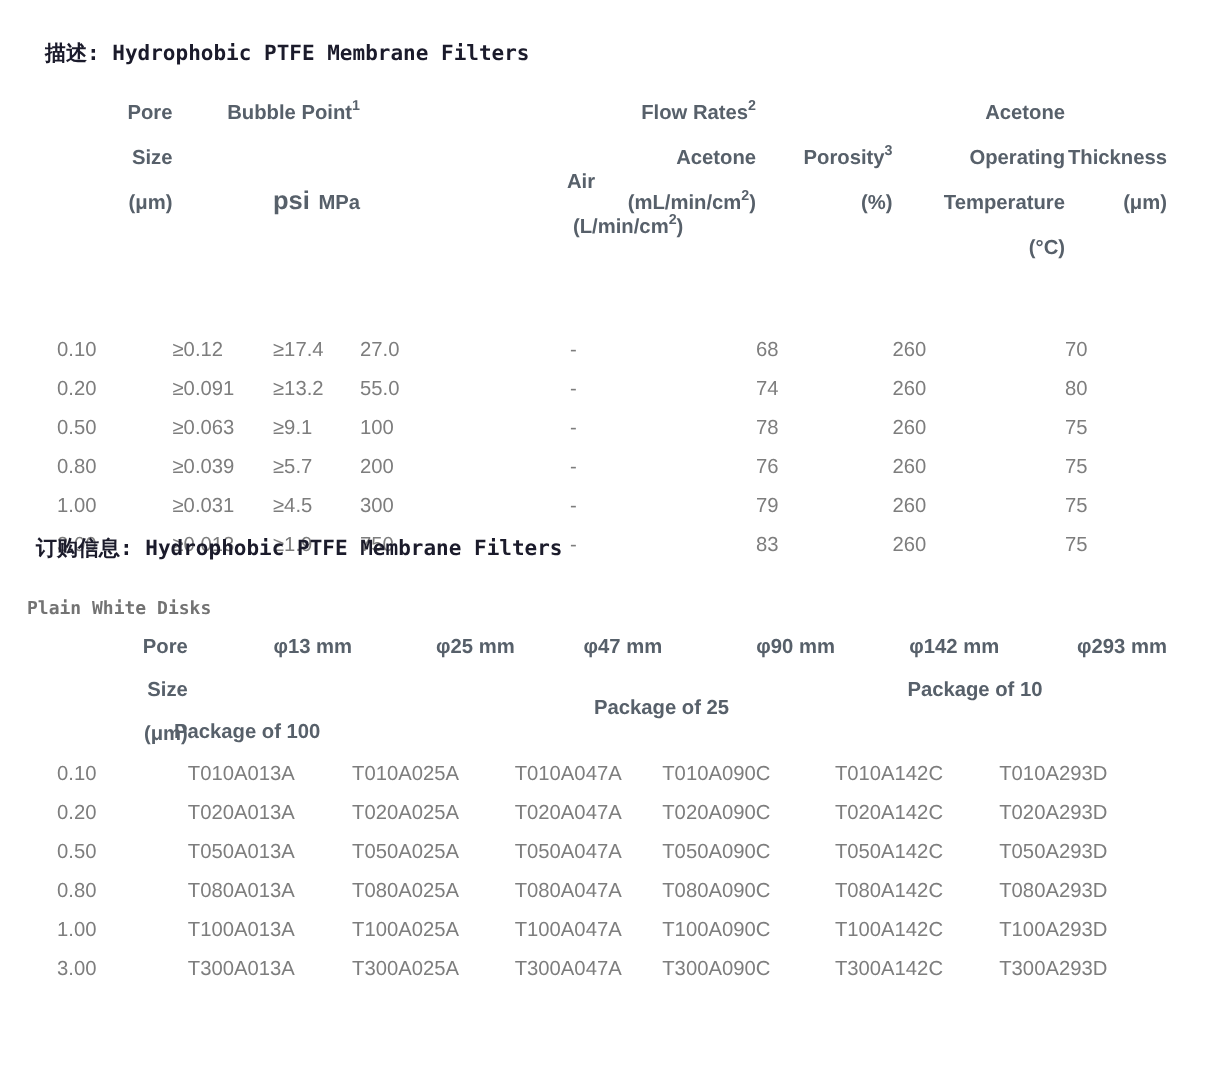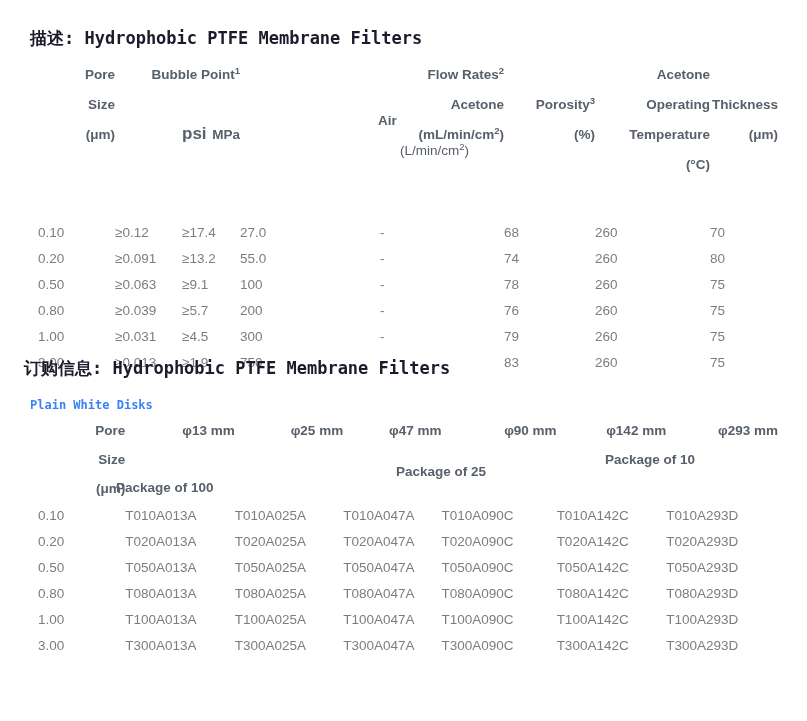--- a/index.html
+++ b/index.html
@@ -14,37 +14,37 @@
     font-family: "Liberation Sans", sans-serif;
     overflow: hidden;
     -webkit-font-smoothing: antialiased;
   }
 
   
   .sec-title {
     position: absolute;
     font-family: "DejaVu Sans Mono", "Liberation Mono", monospace;
     font-weight: bold;
-    font-size: 17px;
+    font-size: 14px;
     color: #1b1b2b;
     white-space: pre;
     letter-spacing: 0px;
   }
   .sec-title .cjk {
     font-family: "DejaVu Sans", sans-serif;
     font-weight: bold;
   }
   #desc-title { left: 30px; top: 27px; }
   #order-title { left: 24px; top: 357px; }
   #subsec-plain-white-disks {
-    left: 30px; top: 398px;
+    left: 18px; top: 398px;
     font-family: "DejaVu Sans Mono", "Liberation Mono", monospace;
     font-weight: bold;
     font-size: 12px;
-    color: #3b82f6;
+    color: #737373;
     position: absolute;
     white-space: pre;
   }
 
   
   table.spec {
     position: absolute;
     border-collapse: collapse;
     table-layout: fixed;
   }
@@ -230,21 +230,21 @@
         <td>-</td>
         <td>83</td>
         <td>260</td>
         <td>75</td>
       </tr>
     </tbody>
 </table>
 
 <div style="position:absolute;left:182px;top:124px;font-weight:bold;font-size:17px;color:#57606a;">psi</div>
 <div style="position:absolute;left:378px;top:113px;font-weight:bold;font-size:13.5px;color:#57606a;">Air</div>
-<div style="position:absolute;left:396px;top:143px;font-weight:normal;font-size:13.5px;color:#57606a;"><span style="padding-left:4px;">(L/min/cm</span><sup>2</sup><span>)</span></div>
+<div style="position:absolute;left:378px;top:143px;font-weight:bold;font-size:13.5px;color:#57606a;"><span style="padding-left:4px;">(L/min/cm</span><sup>2</sup><span>)</span></div>
 
 <div class="sec-title" id="order-title"><span class="cjk">订购信息</span><span>: Hydrophobic PTFE Membrane Filters</span></div>
 
 <div id="subsec-plain-white-disks">Plain White Disks</div>
 
 <table class="spec" id="table-ordering">
   <colgroup>
     <col class="o-pore">
       <col class="o-13">
       <col class="o-25">

